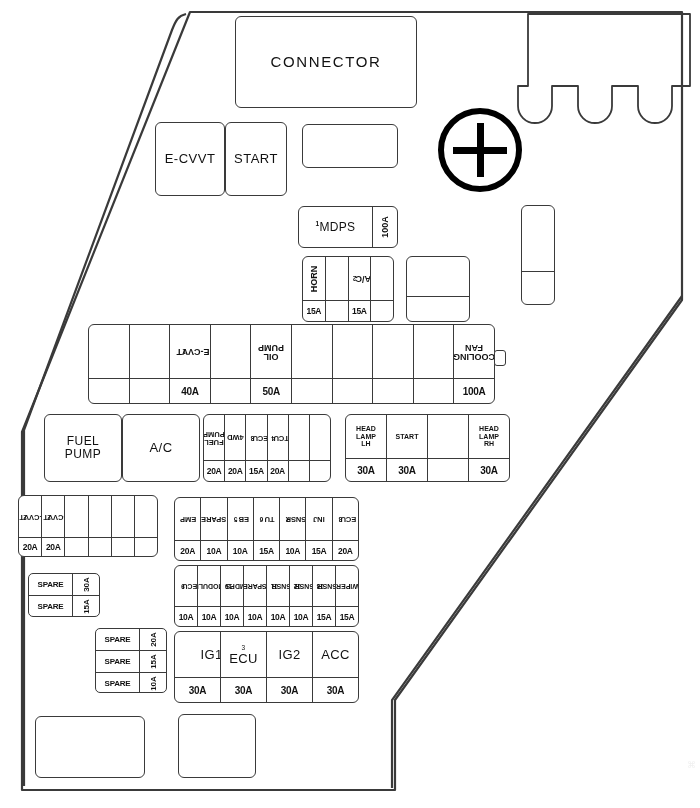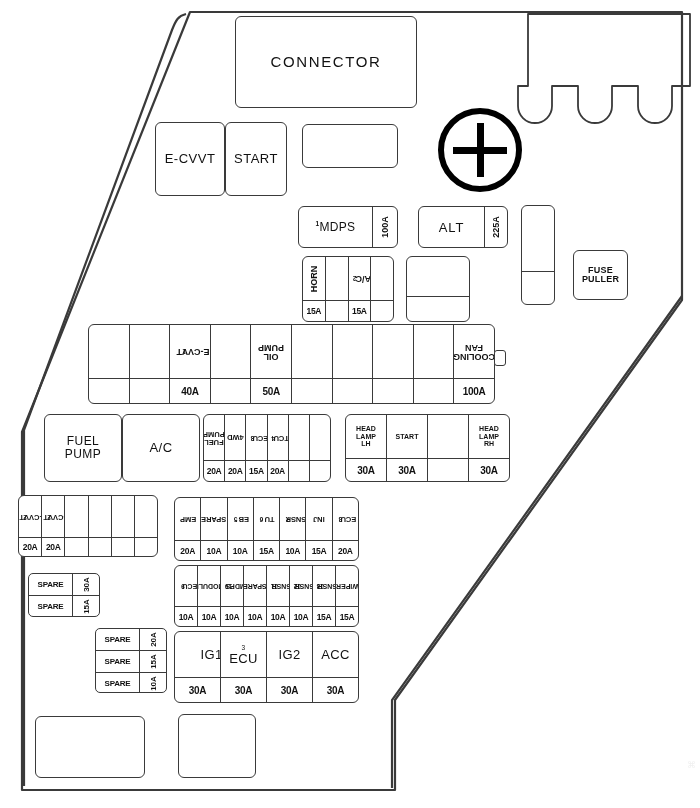--- a/index.html
+++ b/index.html
@@ -86,32 +86,20 @@
         <span><span class="sup">1</span><span>MDPS</span></span>
       </div>
     </div>
     <div class="cell vert" style="flex:1 1 0;">
       <div class="cname" style="font-size:9px;font-weight:700;">
         <span>100A</span>
       </div>
     </div>
   </div>
 
-  <div class="strip" style="left:418px;top:206px;width:90px;height:42px;">
-    <div class="cell" style="flex:3 1 0;">
-      <div class="cname" style="font-size:13px;letter-spacing:1px;font-weight:500;">
-        <span>ALT</span>
-      </div>
-    </div>
-    <div class="cell vert" style="flex:1 1 0;">
-      <div class="cname" style="font-size:9px;font-weight:700;">
-        <span>225A</span>
-      </div>
-    </div>
-  </div>
 
   <div class="strip vert" style="left:302px;top:256px;width:92px;height:66px;">
     <div class="cell vert">
       <div class="cname" style="font-size:9px;font-weight:700;">
         <span>HORN</span>
       </div>
       <div class="camp">15A</div>
     </div>
     <div class="cell vert">
       <div class="cname">
@@ -139,24 +127,20 @@
   <div class="strip" style="left:406px;top:256px;width:64px;height:66px;flex-direction:column;">
     <div style="flex:1 1 auto;"></div>
     <div style="flex:0 0 24px;border-top:1.4px solid #3a3a3a;"></div>
   </div>
 
   <div class="strip" style="left:521px;top:205px;width:34px;height:100px;flex-direction:column;">
     <div style="flex:1 1 auto;"></div>
     <div style="flex:0 0 32px;border-top:1.4px solid #3a3a3a;"></div>
   </div>
 
-  <div class="box" style="left:573px;top:250px;width:55px;height:50px;flex-direction:column;font-size:9px;font-weight:700;letter-spacing:.2px;">
-    <div>FUSE</div>
-    <div>PULLER</div>
-  </div>
 
   <div class="plus" style="left:438px;top:108px;"></div>
 
   <div class="strip vert" id="main-row" style="left:88px;top:324px;width:407px;height:80px;">
       <div class="cell">
         <div class="cname" style="font-size: 9px; font-weight: 700;">
           <span style="transform: rotate(-90deg);">
             <span style="transform: rotate(-90deg);"></span>
           </span>
         </div>

